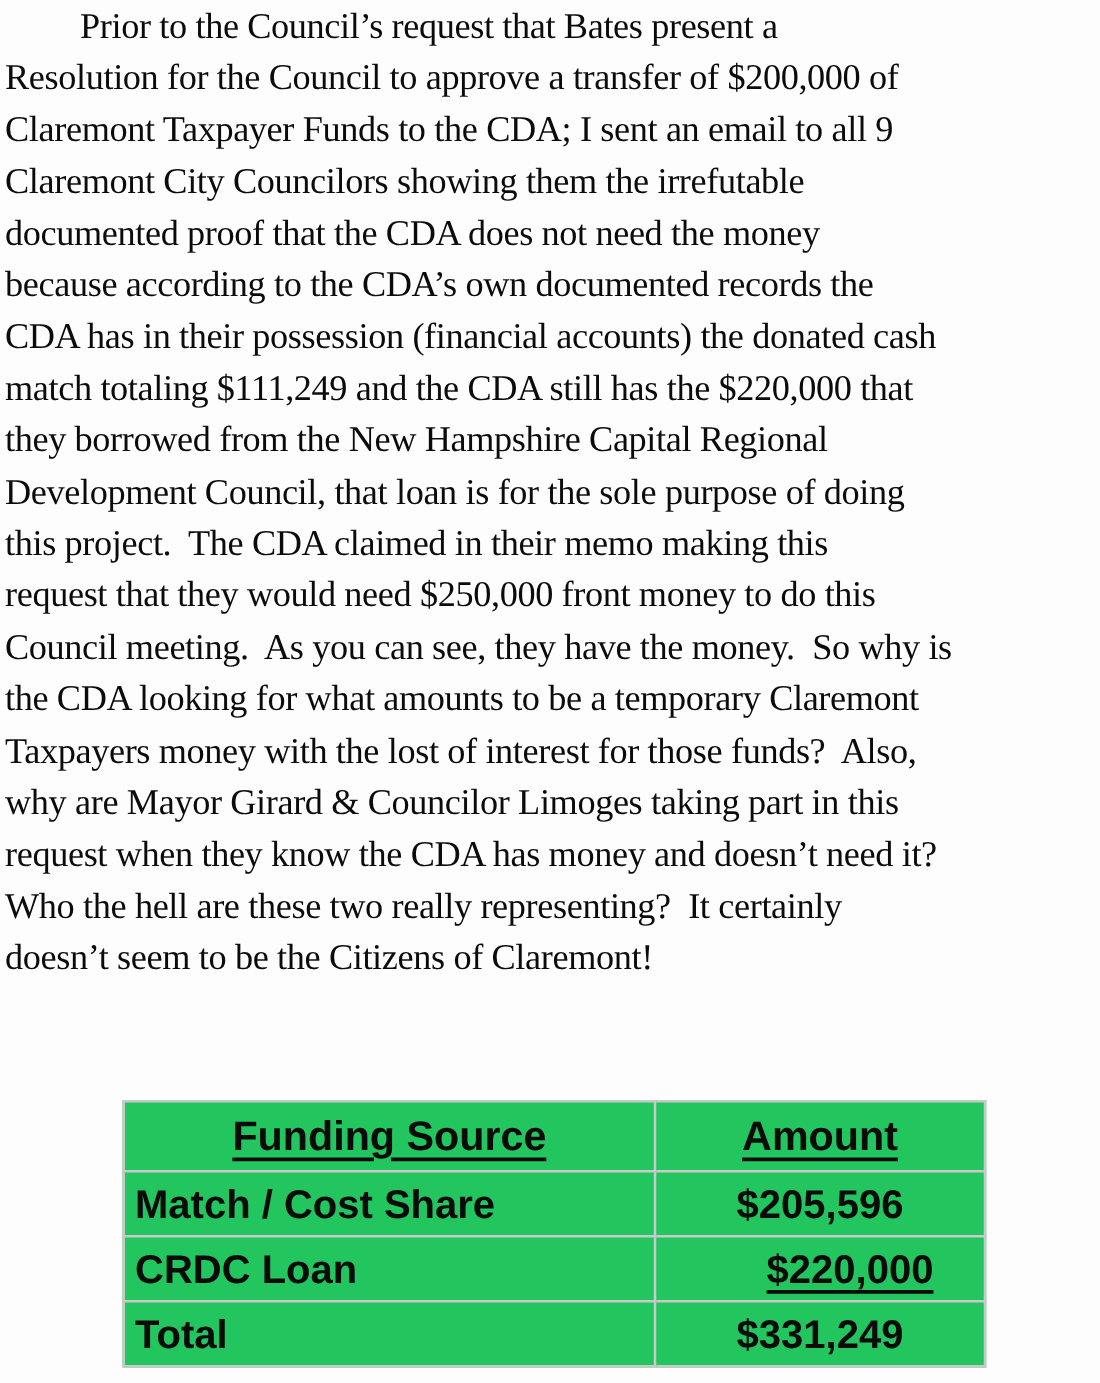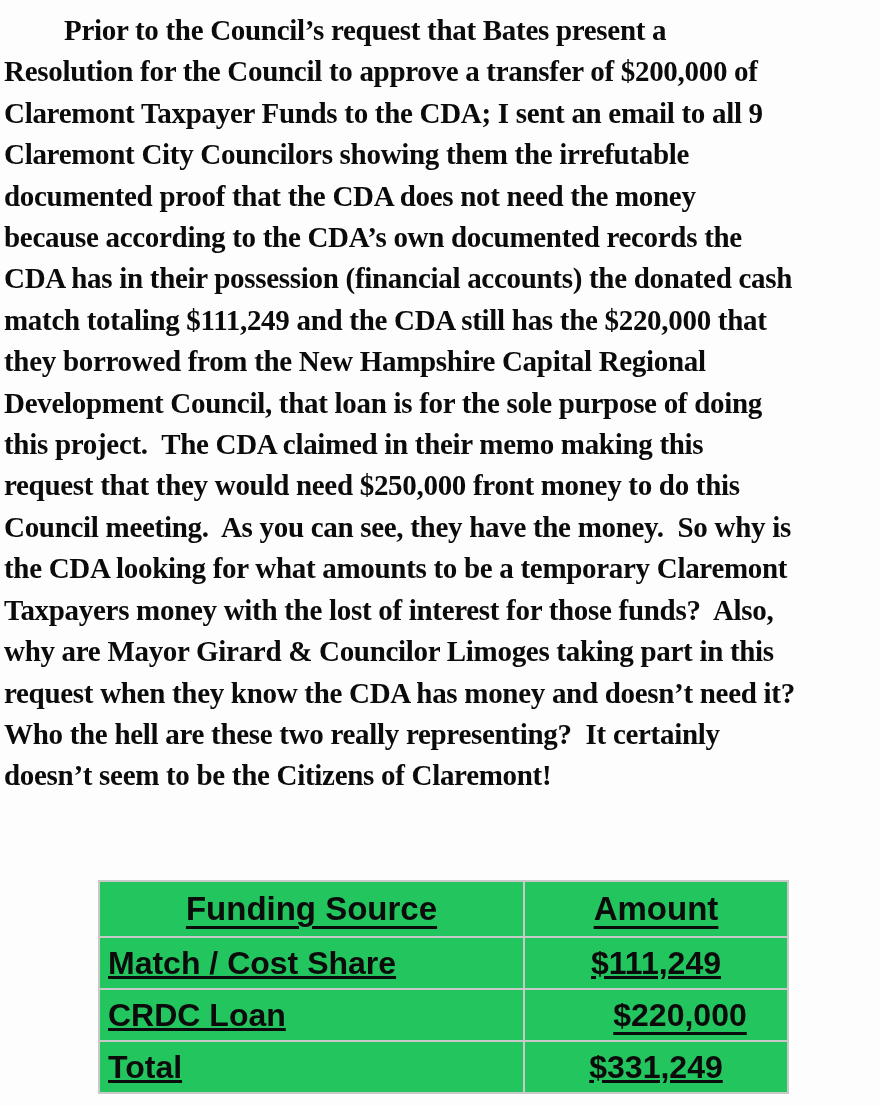--- a/index.html
+++ b/index.html
@@ -15,23 +15,23 @@
   }
   .page {
     position: relative;
     width: 880px; height: 1106px;
     background: var(--bg);
     color: var(--ink);
   }
   
   .paragraph {
     position: absolute;
-    top: 10px; left: 4px; right: 0;
+    top: 1px; left: 4px; right: 0;
     font-family: "Liberation Serif", "DejaVu Serif", serif;
-    font-weight: 700;
+    font-weight: 400;
     font-size: 29px;
     letter-spacing: -0.3px;
     line-height: 41.4px;
     color: var(--ink);
   }
   .paragraph .line { white-space: pre; }
   .paragraph .line.first { padding-left: 60px; }
   
   .funding-table {
     position: absolute;
@@ -54,21 +54,20 @@
     height: 56px;
     font-size: 33px;
     text-align: center;
     text-decoration: underline;
     text-decoration-thickness: 3px;
     text-underline-offset: 6px;
   }
   .funding-table td {
     height: 52px;
     font-size: 32px;
-    text-decoration: underline;
   }
   .funding-table td.source-cell { text-align: left; padding-left: 8px; }
   .funding-table td.amount-cell { text-align: center; }
   .funding-table tbody tr:nth-child(2) td.amount-cell {
     text-decoration: underline;
     text-decoration-thickness: 3px;
     text-underline-offset: 6px;
     padding-left: 48px;
   }
 </style>
@@ -106,21 +105,21 @@
     </colgroup>
     <thead>
       <tr>
         <th>Funding Source</th>
         <th>Amount</th>
       </tr>
     </thead>
     <tbody id="funding-table-body">
         <tr>
           <td class="source-cell">Match / Cost Share</td>
-          <td class="amount-cell">$111,249</td>
+          <td class="amount-cell">$205,596</td>
         </tr>
         <tr>
           <td class="source-cell">CRDC Loan</td>
           <td class="amount-cell">$220,000</td>
         </tr>
         <tr>
           <td class="source-cell">Total</td>
           <td class="amount-cell">$331,249</td>
         </tr>
       </tbody>

